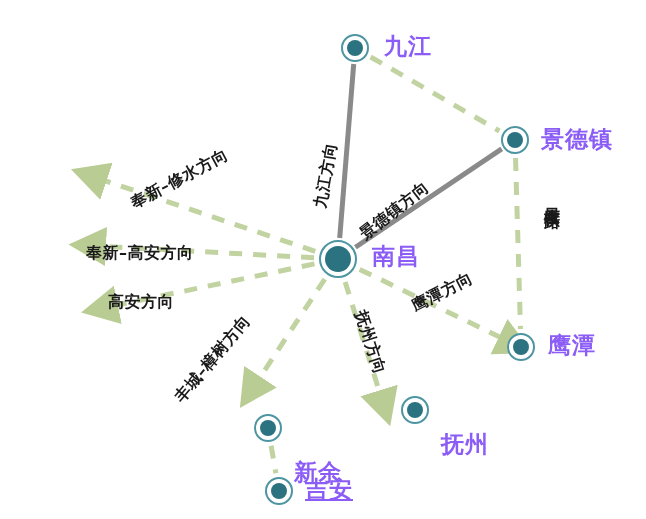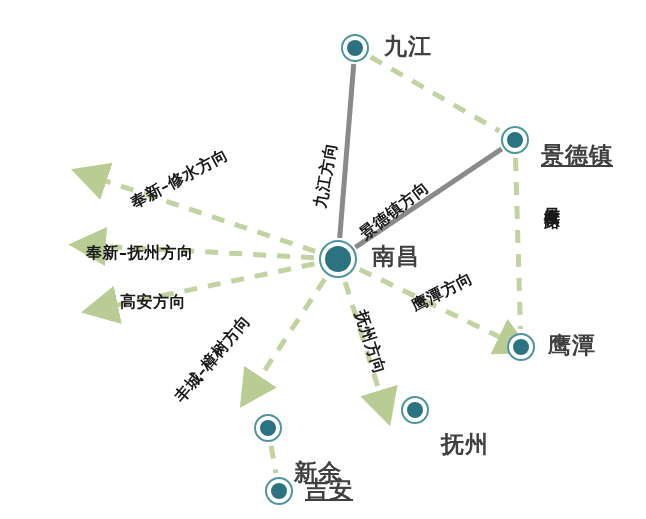--- a/index.html
+++ b/index.html
@@ -25,21 +25,21 @@
     left: 0;
     top: 0;
     width: 646px;
     height: 519px;
   }
   .city-label {
     position: absolute;
     font-family: "DejaVu Sans", "Liberation Sans", sans-serif;
     font-size: 23px;
     font-weight: 700;
-    color: #404040;
+    color: #8b5cf6;
     white-space: nowrap;
     letter-spacing: 1px;
     line-height: 1;
   }
   .dir-label {
     position: absolute;
     font-family: "DejaVu Sans", "Liberation Sans", sans-serif;
     font-size: 16px;
     font-weight: 700;
     color: #1a1a1a;
@@ -116,31 +116,31 @@
         </g>
         <g>
           <circle cx="279" cy="491" r="13" fill="#ffffff" stroke="#4d95a0" stroke-width="2"></circle>
           <circle cx="279" cy="491" r="8" fill="#2b7380"></circle>
         </g>
       </g>
   </svg>
 
   <div id="city-label-layer">
       <div class="city-label" style="left: 384px; top: 35px;">九江</div>
-      <div class="city-label" style="left: 541px; top: 144px; text-decoration: underline;">景德镇</div>
+      <div class="city-label" style="left: 541px; top: 128px;">景德镇</div>
       <div class="city-label" style="left: 372px; top: 245px;">南昌</div>
       <div class="city-label" style="left: 548px; top: 334px;">鹰潭</div>
       <div class="city-label" style="left: 441px; top: 397px; margin-top: 36px;">抚州</div>
       <div class="city-label" style="left: 294px; top: 415px; margin-top: 46px;">新余</div>
       <div class="city-label" style="left: 305px; top: 478px; text-decoration: underline;">吉安</div>
     </div>
   <div id="dir-label-layer">
       <div class="dir-label" style="left: 132px; top: 196px; transform: rotate(-28deg);">奉新–修水方向</div>
-      <div class="dir-label" style="left: 86px; top: 245px; transform: rotate(0deg);">奉新–抚州方向</div>
-      <div class="dir-label" style="left: 120px; top: 294px; transform: rotate(0deg);">高安方向</div>
+      <div class="dir-label" style="left: 86px; top: 245px; transform: rotate(0deg);">奉新–高安方向</div>
+      <div class="dir-label" style="left: 108px; top: 294px; transform: rotate(0deg);">高安方向</div>
       <div class="dir-label" style="left: 178px; top: 392px; transform: rotate(-50deg);">丰城–樟树方向</div>
       <div class="dir-label" style="left: 360px; top: 303px; transform: rotate(72deg);">抚州方向</div>
       <div class="dir-label" style="left: 413px; top: 299px; transform: rotate(-27deg);">鹰潭方向</div>
     </div>
   <div id="route-label-layer">
       <div class="dir-label" style="left: 320px; top: 200px; transform: rotate(-80deg);">九江方向</div>
       <div class="dir-label" style="left: 362px; top: 228px; transform: rotate(-38deg);">景德镇方向</div>
     </div>
   <div id="rail-label-layer">
       <div class="rail-label" style="left: 544px; top: 194px;">景鹰铁路</div>

